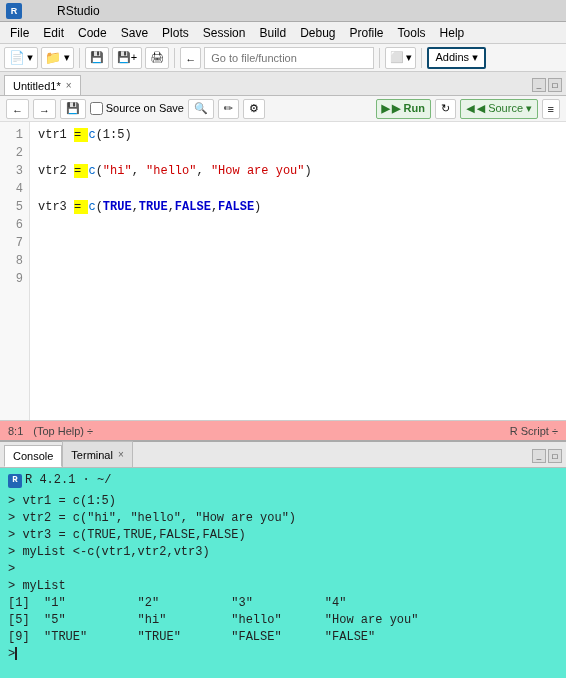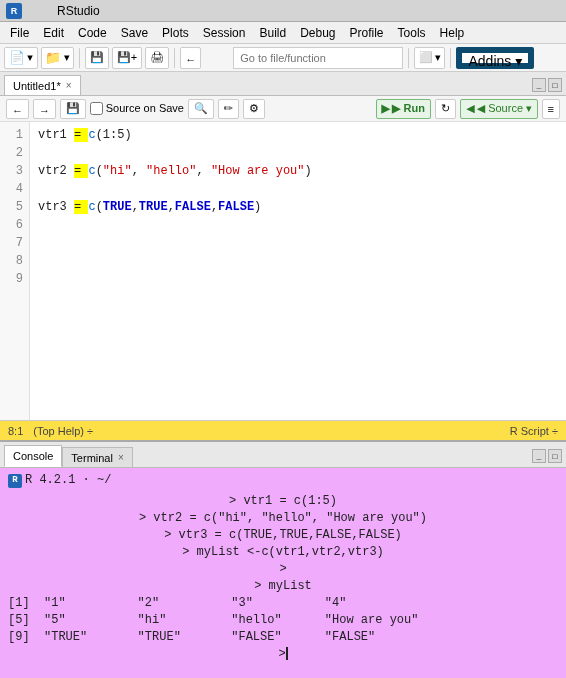--- a/index.html
+++ b/index.html
@@ -78,28 +78,27 @@
     .toolbar-sep { width: 1px; height: 20px; background: #ccc; margin: 0 2px; }
     .go-to-file {
       height: 22px;
       width: 170px;
       font-size: 11px;
       border: 1px solid #ccc;
       padding: 0 6px;
       background: #fff;
       font-family: Arial, sans-serif;
       color: #888;
-      margin-left: 29px;
     }
     .addins-btn {
       height: 22px;
       padding: 0 6px;
-      font-size: 14px;
-      background: #fff;
-      border: 6px solid #0c4a6e;
+      font-size: 11px;
+      background: #fff;
+      border: 2px solid #0c4a6e;
       border-radius: 2px;
       cursor: pointer;
       font-family: Arial, sans-serif;
     }
 
     
     #main-content {
       flex: 1;
       display: flex;
       flex-direction: column;
@@ -236,38 +235,38 @@
       white-space: pre;
     }
     .kw { color: #0000cc; font-weight: bold; }
     .fn { color: #0066cc; }
     .str { color: #cc0000; }
     .highlight-yellow { background: #ffff00; }
 
     
     #editor-status {
       height: 20px;
-      background: #fde047;
+      background: #fca5a5;
       border-top: 1px solid #ccc;
       display: flex;
       align-items: center;
       padding: 0 8px;
       font-family: Arial, sans-serif;
       font-size: 11px;
       color: #444;
       gap: 10px;
     }
     .status-right { margin-left: auto; }
 
     
     #console-pane {
       flex: 1;
       display: flex;
       flex-direction: column;
-      background: #f0abfc;
+      background: #5eead4;
     }
     #console-tab-bar {
       height: 26px;
       background: #e8e8e8;
       display: flex;
       align-items: flex-end;
       border-bottom: 1px solid #bbb;
       padding: 0 4px;
     }
     .console-tab {
@@ -277,21 +276,21 @@
       border-bottom: 1px solid #fff;
       padding: 0 8px;
       font-family: Arial, sans-serif;
       font-size: 11px;
       display: flex;
       align-items: center;
       gap: 5px;
       cursor: pointer;
     }
     .console-tab-inactive {
-      height: 20px;
+      height: 26px;
       background: #e0e0e0;
       border: 1px solid #bbb;
       border-bottom: none;
       padding: 0 8px;
       font-family: Arial, sans-serif;
       font-size: 11px;
       display: flex;
       align-items: center;
       gap: 5px;
       cursor: pointer;
@@ -319,21 +318,21 @@
       justify-content: center;
       width: 14px;
       height: 14px;
       background: #2166b5;
       color: white;
       font-size: 9px;
       font-weight: bold;
       border-radius: 2px;
       margin-right: 3px;
     }
-    .console-prompt { color: #222; text-align: center; }
+    .console-prompt { color: #222; }
     .console-output { color: #222; }
     .cursor-blink {
       display: inline-block;
       width: 2px;
       height: 13px;
       background: #222;
       vertical-align: middle;
     }
   </style>
 </head>

